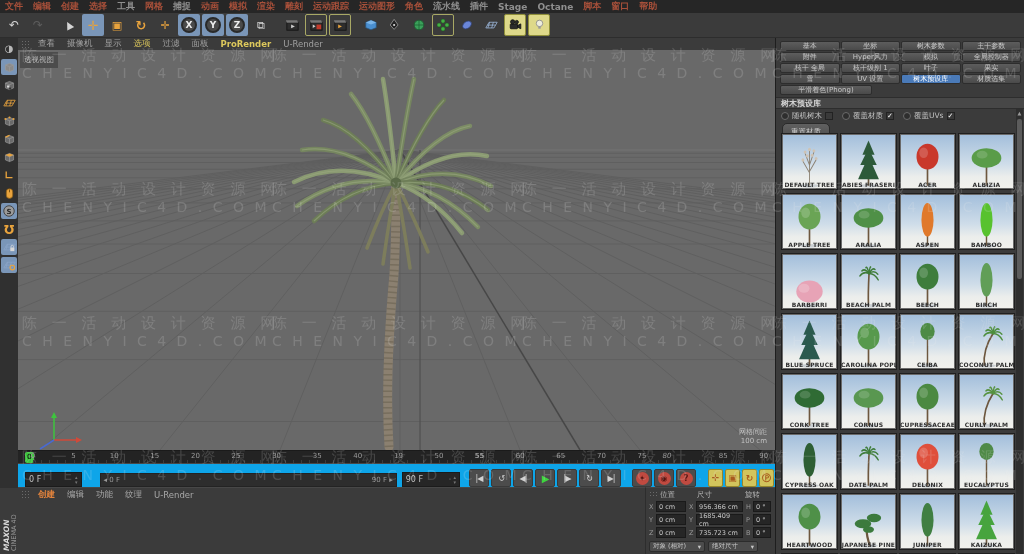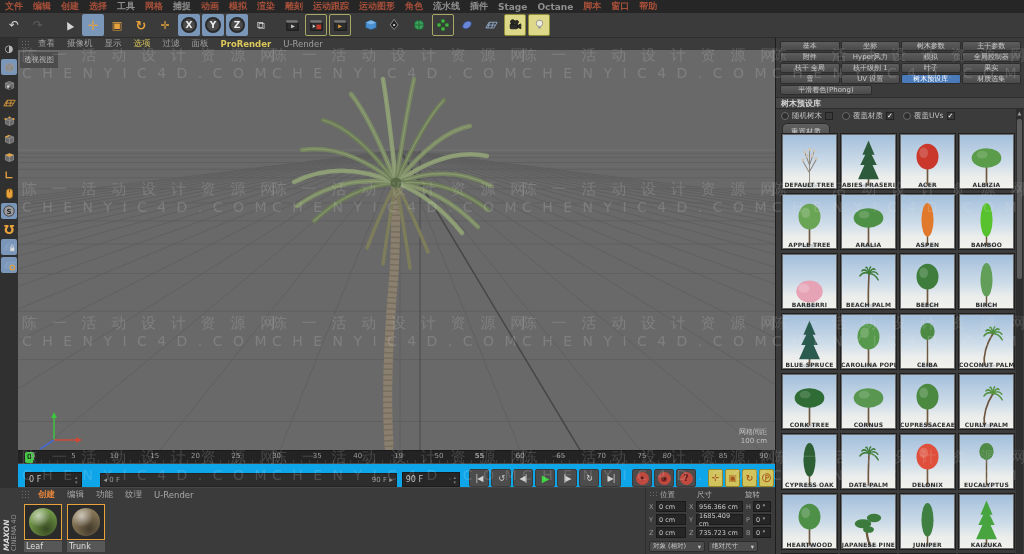--- a/index.html
+++ b/index.html
@@ -594,34 +594,20 @@
 
   <div id="materials" class="abs">
     <div id="mat-menu">
         <span class="grip"></span>
         <span class="mi accent">创建</span>
         <span class="mi">编辑</span>
         <span class="mi">功能</span>
         <span class="mi">纹理</span>
         <span class="mi">U-Render</span>
       </div>
-    <div id="mat-tiles">
-        <div class="mtile">
-          <div class="msphere-box">
-            <div class="msphere" style="background: radial-gradient(circle at 35% 28%, rgba(255, 255, 255, 0.6), rgba(255, 255, 255, 0) 42%), radial-gradient(circle at 62% 75%, rgba(0, 0, 0, 0.5), rgba(0, 0, 0, 0) 65%), rgb(111, 148, 69);"></div>
-          </div>
-          <div class="mlabel">Leaf</div>
-        </div>
-        <div class="mtile">
-          <div class="msphere-box">
-            <div class="msphere" style="background: radial-gradient(circle at 35% 28%, rgba(255, 255, 255, 0.6), rgba(255, 255, 255, 0) 42%), radial-gradient(circle at 62% 75%, rgba(0, 0, 0, 0.5), rgba(0, 0, 0, 0) 65%), rgb(135, 118, 87);"></div>
-          </div>
-          <div class="mlabel">Trunk</div>
-        </div>
-      </div>
   </div>
 
   <div id="branding" class="abs">
     <div id="brand1" class="v">MAXON</div>
     <div id="brand2" class="v">CINEMA 4D</div>
   </div>
 
   <div id="coords" class="abs">
     <div class="hdr">
       <span class="grip"></span>

